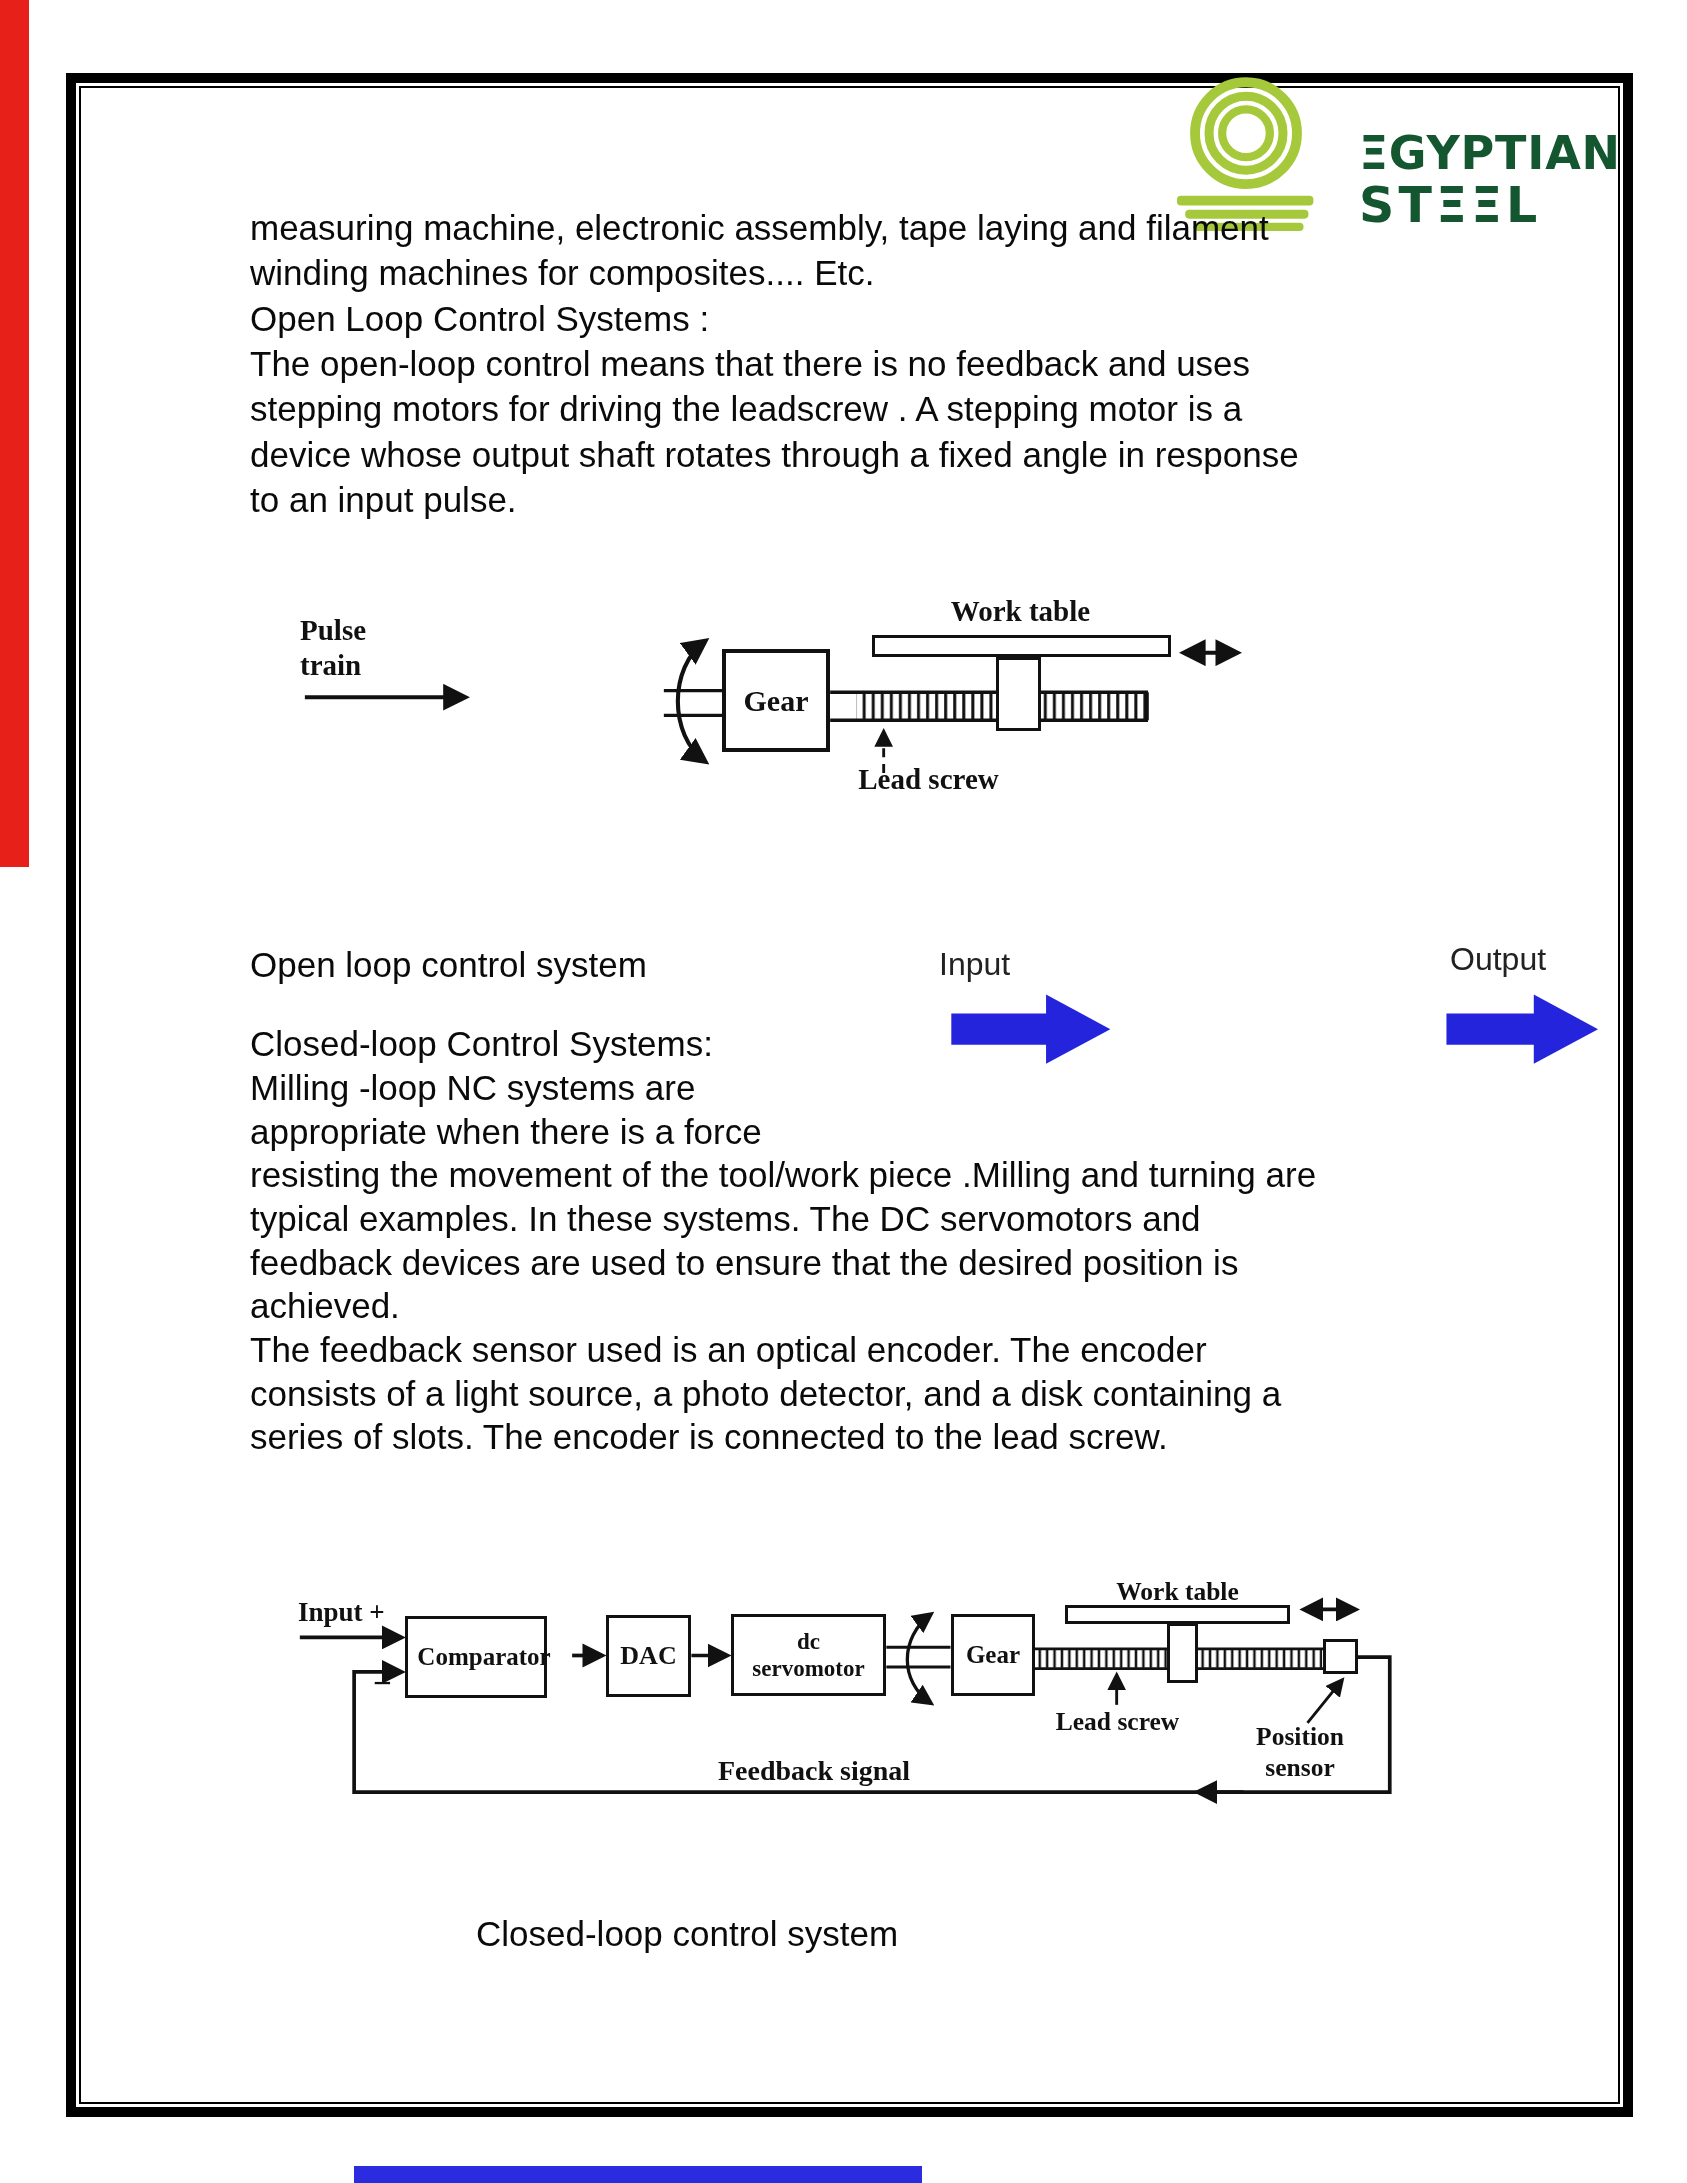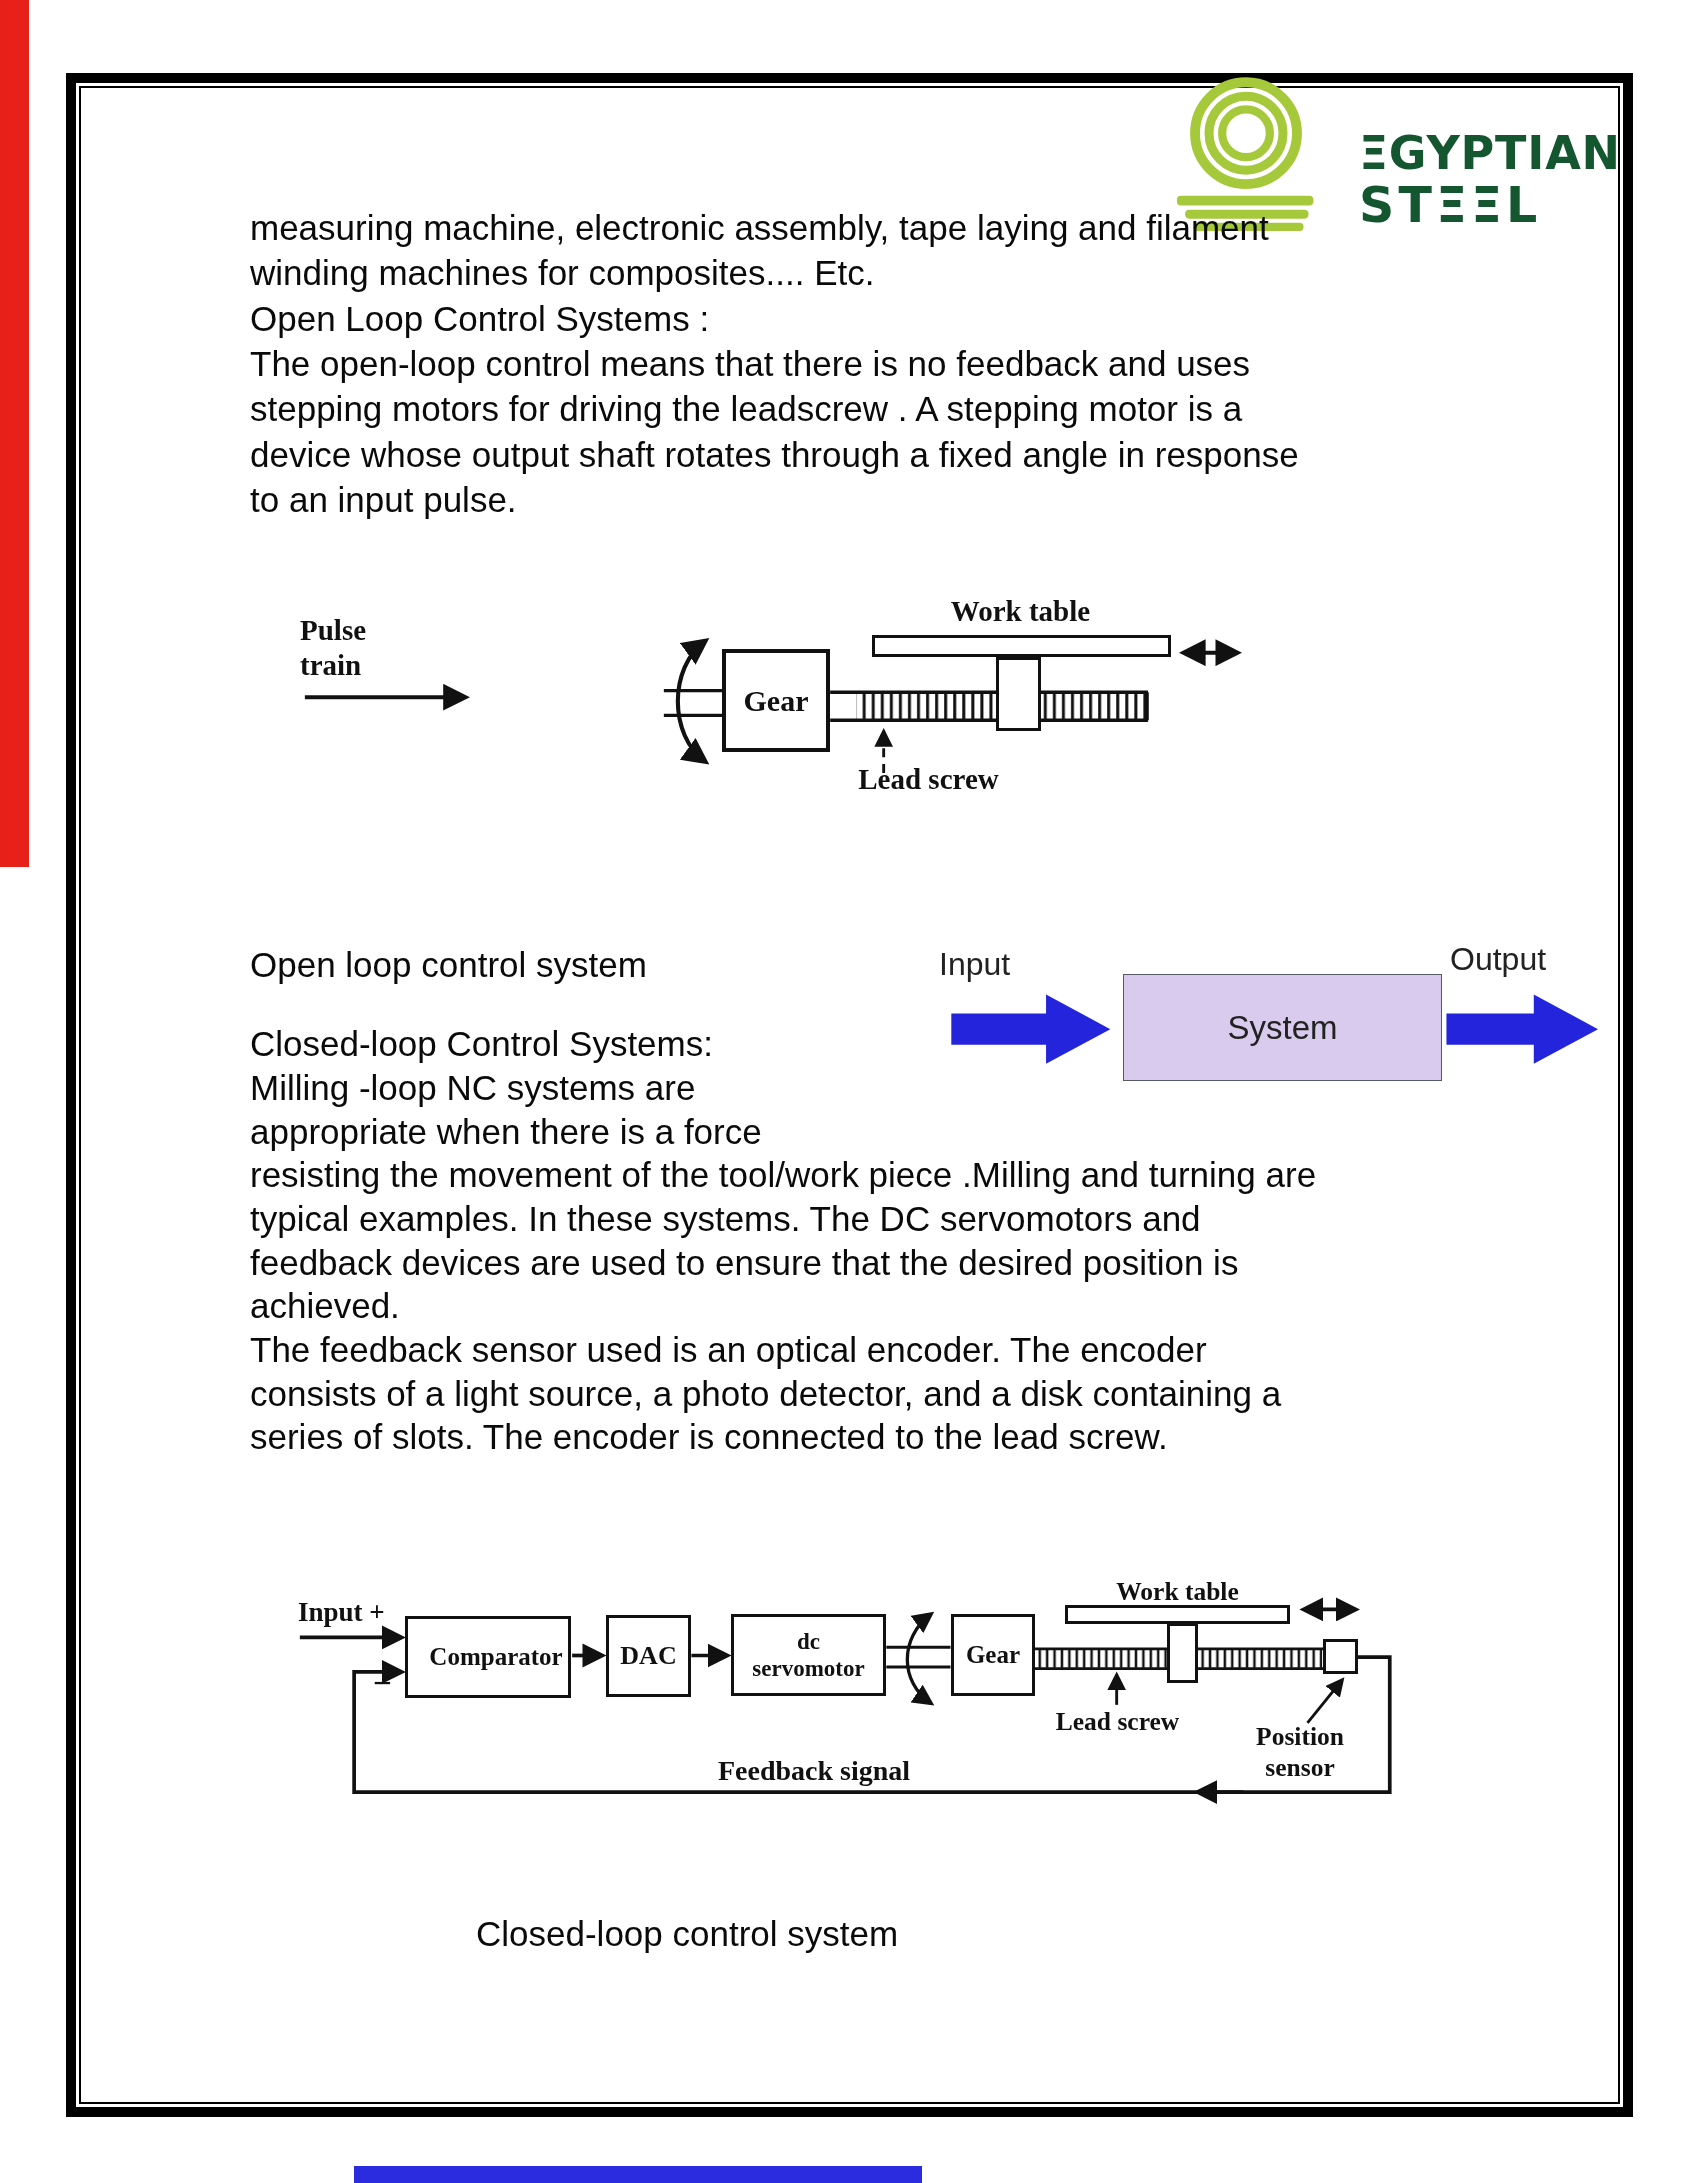--- a/index.html
+++ b/index.html
@@ -126,23 +126,20 @@
 
 <div class="caption" style="left:250px;top:929px;">Open loop control system</div>
 
 <div class="sysfig">
   <div class="slbl" style="left:33px;top:15px;">Input</div>
   <div class="slbl" style="left:544px;top:10px;">Output</div>
   <svg width="725" height="165" viewBox="0 0 880 200">
     <polygon points="55,100 170,100 170,77 248,119 170,161 170,138 55,138" style="fill:var(--arrow-blue)"></polygon>
     <polygon points="656,100 762,100 762,77 840,119 762,161 762,138 656,138" style="fill:var(--arrow-blue)"></polygon>
   </svg>
-  <div class="sysbox">
-    <span>System</span>
-  </div>
 </div>
 
 <div class="tline" style="top:1022px;line-height:44px">Closed-loop Control Systems:</div>
 <div class="tline" style="top:1066px;line-height:44px">Milling -loop NC systems are</div>
 <div class="tline" style="top:1110px;line-height:44px">appropriate when there is a force</div>
 <div class="tline" style="top:1153px;line-height:44px">resisting the movement of the tool/work piece .Milling and turning are</div>
 <div class="tline" style="top:1197px;line-height:44px">typical examples. In these systems.  The DC servomotors and</div>
 <div class="tline" style="top:1241px;line-height:44px">feedback devices are used to ensure that the desired position is</div>
 <div class="tline" style="top:1284px;line-height:44px">achieved.</div>
 <div class="tline" style="top:1328px;line-height:44px">The feedback sensor used is an optical encoder. The encoder</div>
@@ -179,21 +176,21 @@
     <line x1="1170" y1="276" x2="1115" y2="276" stroke="#111" stroke-width="4.5" marker-end="url(#ah2)"></line>
 
     <line x1="1016" y1="170" x2="1016" y2="134" stroke="#111" stroke-width="3.5" marker-end="url(#ah2)"></line>
 
     <line x1="1248" y1="192" x2="1290" y2="140" stroke="#111" stroke-width="3.5" marker-end="url(#ah2)"></line>
 
     <line x1="1244" y1="54" x2="1306" y2="54" stroke="#111" stroke-width="4.5" marker-start="url(#ah2)" marker-end="url(#ah2)"></line>
   </svg>
   <div class="lbl" style="left:18px;top:31px;font-size:27px;">Input +</div>
   <div class="lbl" style="left:86px;top:99px;width:33px;font-size:33px;">−</div>
-  <div class="box" style="left:125px;top:51px;width:166px;height:82px;border-width:3.3px;font-size:25px;padding-left:16px;">
+  <div class="box" style="left:125px;top:51px;width:142px;height:82px;border-width:3.3px;font-size:25px;padding-left:16px;">
     <span>Comparator</span>
   </div>
   <div class="box" style="left:326px;top:50px;width:85px;height:82px;border-width:3.3px;font-size:26px;">
     <span>DAC</span>
   </div>
   <div class="box" style="left:451px;top:49px;width:155px;height:82px;border-width:3.3px;font-size:23px;line-height:27px;">
     <span>dc</span>
     <span>servomotor</span>
   </div>
   <div class="box" style="left:671px;top:49px;width:84px;height:82px;border-width:3.3px;font-size:25px;">

